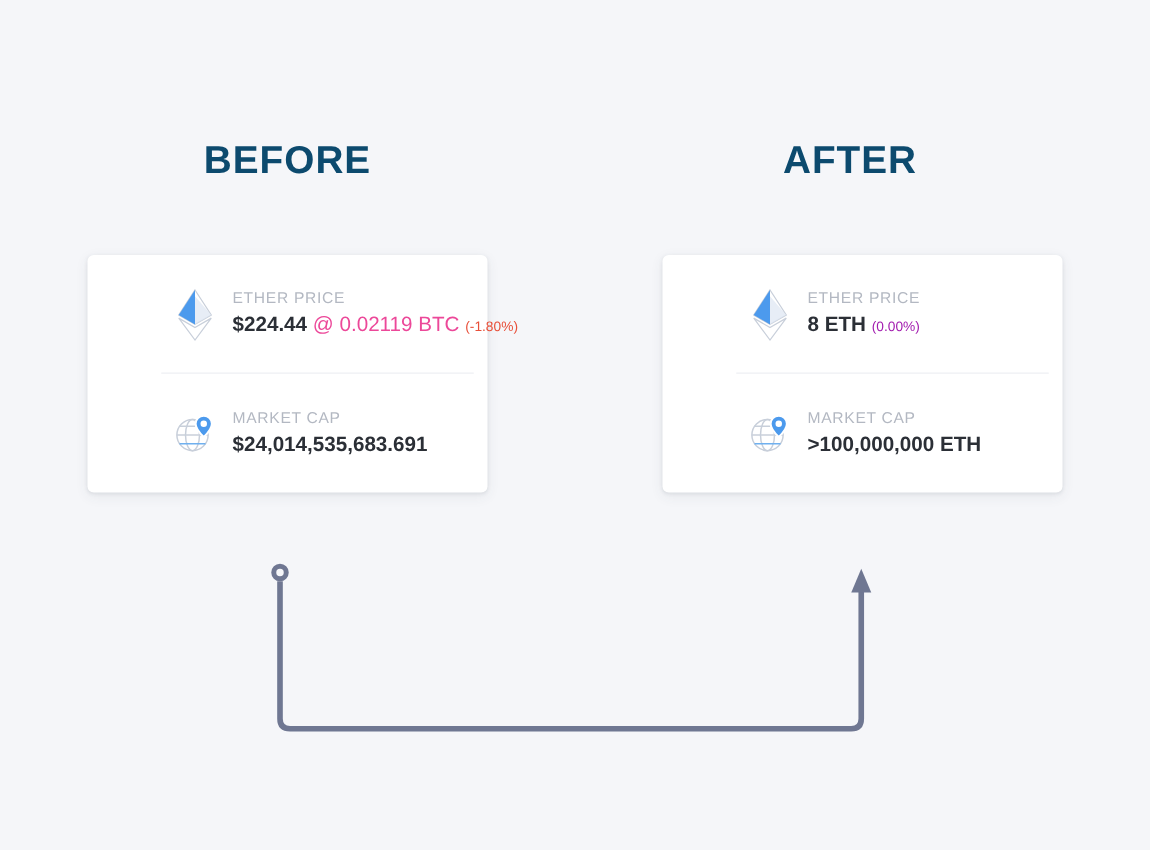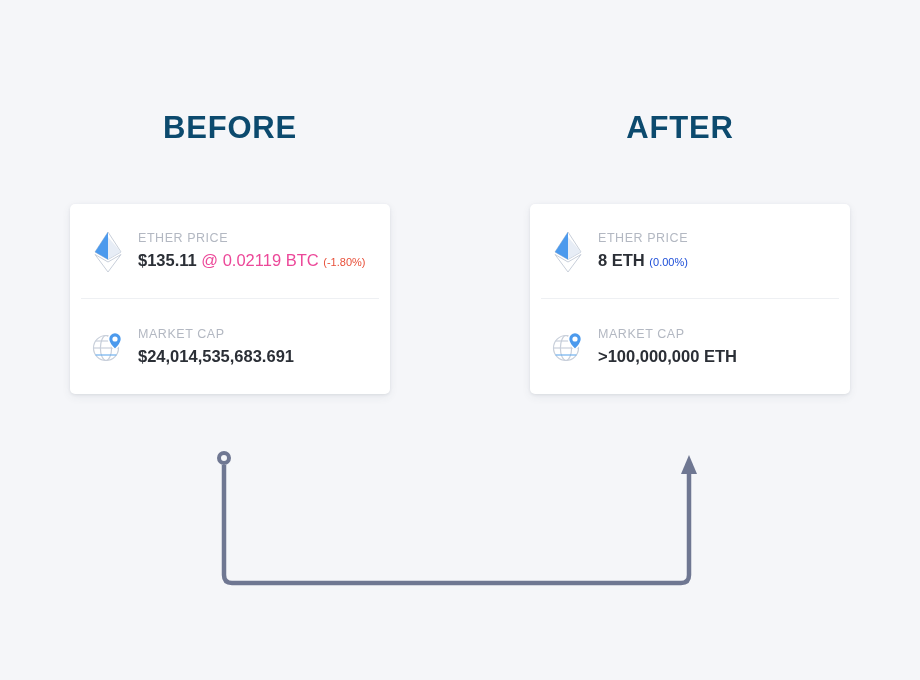--- a/index.html
+++ b/index.html
@@ -39,20 +39,21 @@
   .card {
     position: absolute;
     top: 204px;
     width: 320px;
     height: 190px;
     background: #ffffff;
     border-radius: 5px;
     box-shadow: 0 1px 3px rgba(60, 66, 87, 0.10),
                 0 3px 10px rgba(60, 66, 87, 0.07);
     box-sizing: border-box;
+    padding-left: 48px;
   }
   .card.before { left: 70px; }
   .card.after  { left: 530px; }
 
   .card-row {
     position: relative;
     height: 95px;
     display: flex;
     align-items: center;
     padding: 0 14px 0 16px;
@@ -102,21 +103,21 @@
   }
   .v-muted {
     color: #ec4899;
     font-weight: normal;
   }
   .v-change {
     font-size: 11px;
     color: #e8503a;
   }
   .v-change.neutral {
-    color: #1d4ed8;
+    color: #a21caf;
     margin-top: 34px;
   }
 
   
   .connector {
     position: absolute;
     left: 0;
     top: 0;
     width: 920px;
     height: 680px;
@@ -137,21 +138,21 @@
       <div class="row-icon">
         <svg width="28" height="42" viewBox="0 0 28 42" aria-hidden="true">
           <polygon points="14,1 27,21 14,28.5 1,21" fill="#ffffff" stroke="#c8cfda" stroke-width="1"></polygon>
           <polygon points="14,1 14,28.5 1,21" fill="#4c9aed"></polygon>
           <polygon points="14,6 27,21 14,28.5" fill="#dfe7f3" opacity="0.75"></polygon>
           <polygon points="14,31 27,23.5 14,41 1,23.5" fill="#ffffff" stroke="#c8cfda" stroke-width="1"></polygon>
         </svg>
       </div>
       <div class="row-text">
         <div class="row-label">ETHER PRICE</div>
-        <div class="row-value"><span class="v-strong">$135.11</span> <span class="v-muted">@ 0.02119 BTC</span> <span class="v-change">(-1.80%)</span></div>
+        <div class="row-value"><span class="v-strong">$224.44</span> <span class="v-muted">@ 0.02119 BTC</span> <span class="v-change">(-1.80%)</span></div>
       </div>
     </div>
 
     <div class="card-row">
       <div class="row-icon">
         <svg width="34" height="34" viewBox="0 0 34 34" aria-hidden="true">
           <circle cx="15" cy="18" r="12.5" fill="none" stroke="#c8cfda" stroke-width="1.2"></circle>
           <ellipse cx="15" cy="18" rx="5.6" ry="12.5" fill="none" stroke="#c8cfda" stroke-width="1.2"></ellipse>
           <line x1="2.5" y1="18" x2="27.5" y2="18" stroke="#c8cfda" stroke-width="1.2"></line>
           <path d="M 4.6 11 H 25.4" fill="none" stroke="#c8cfda" stroke-width="1.2"></path>

